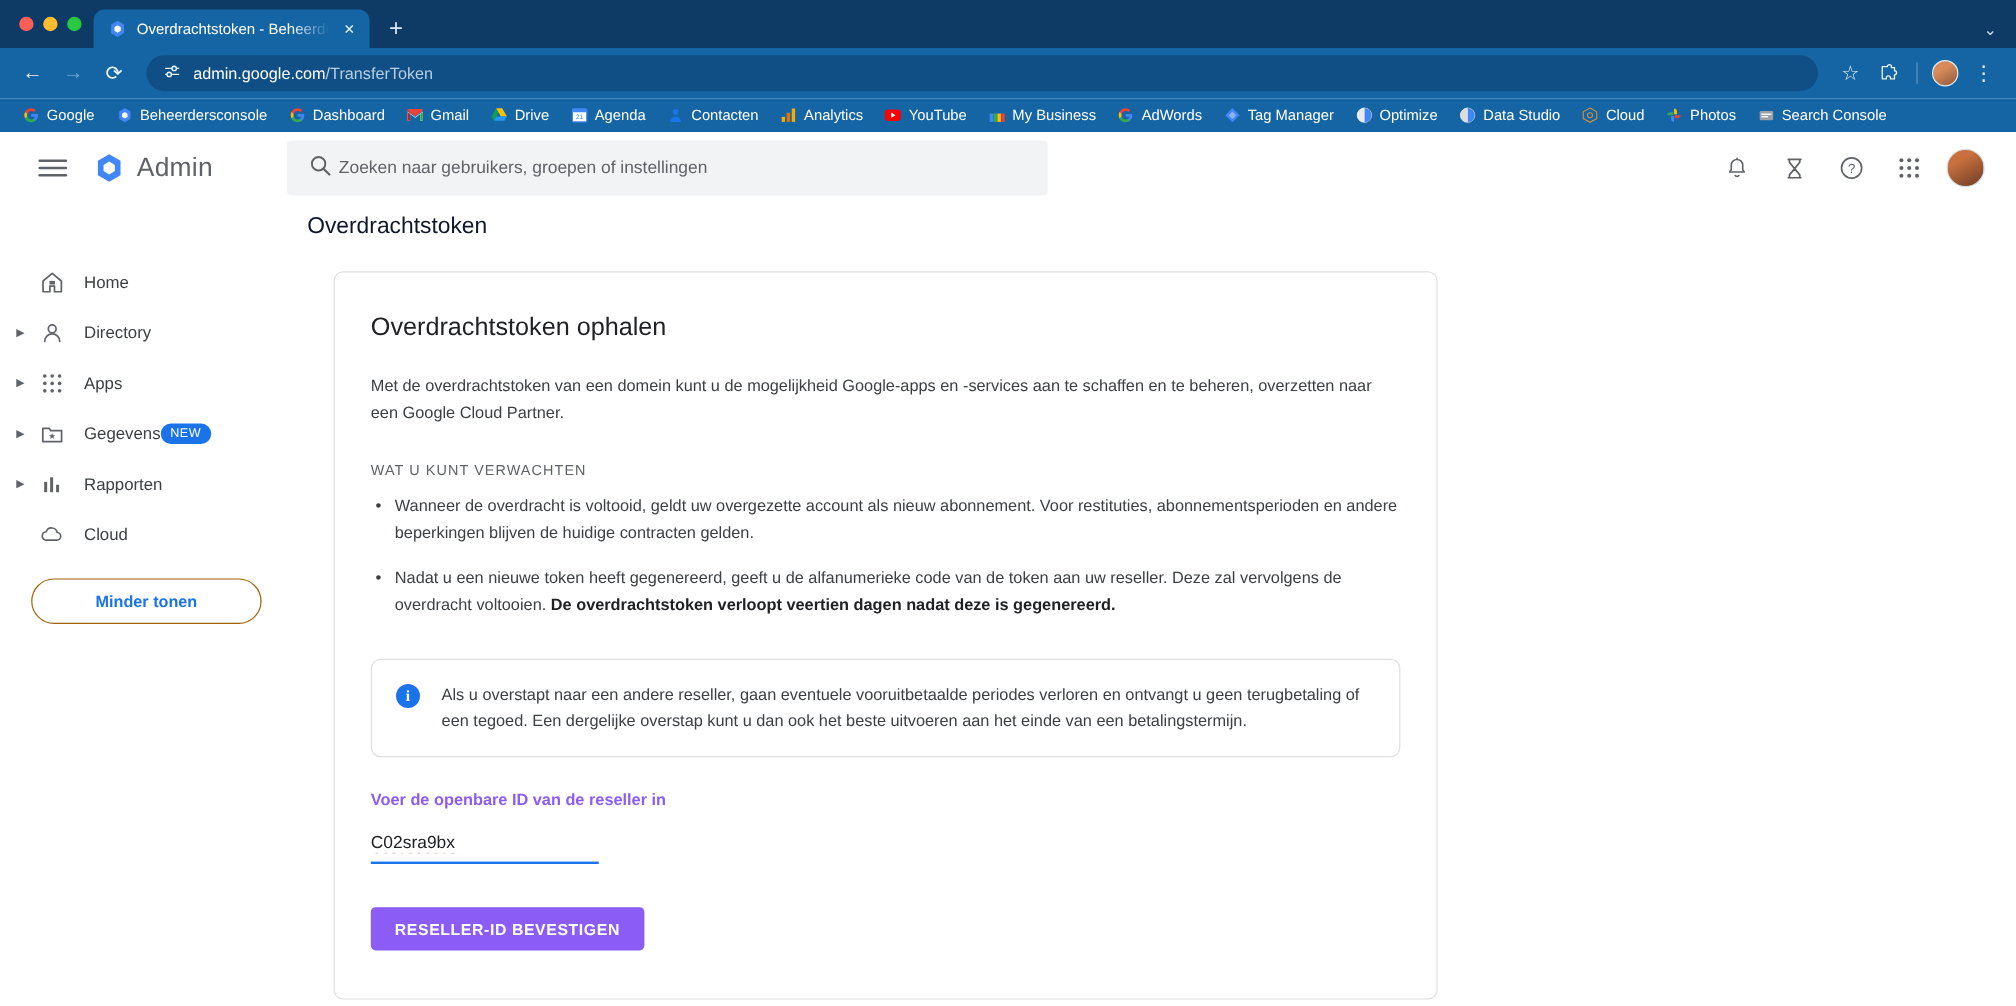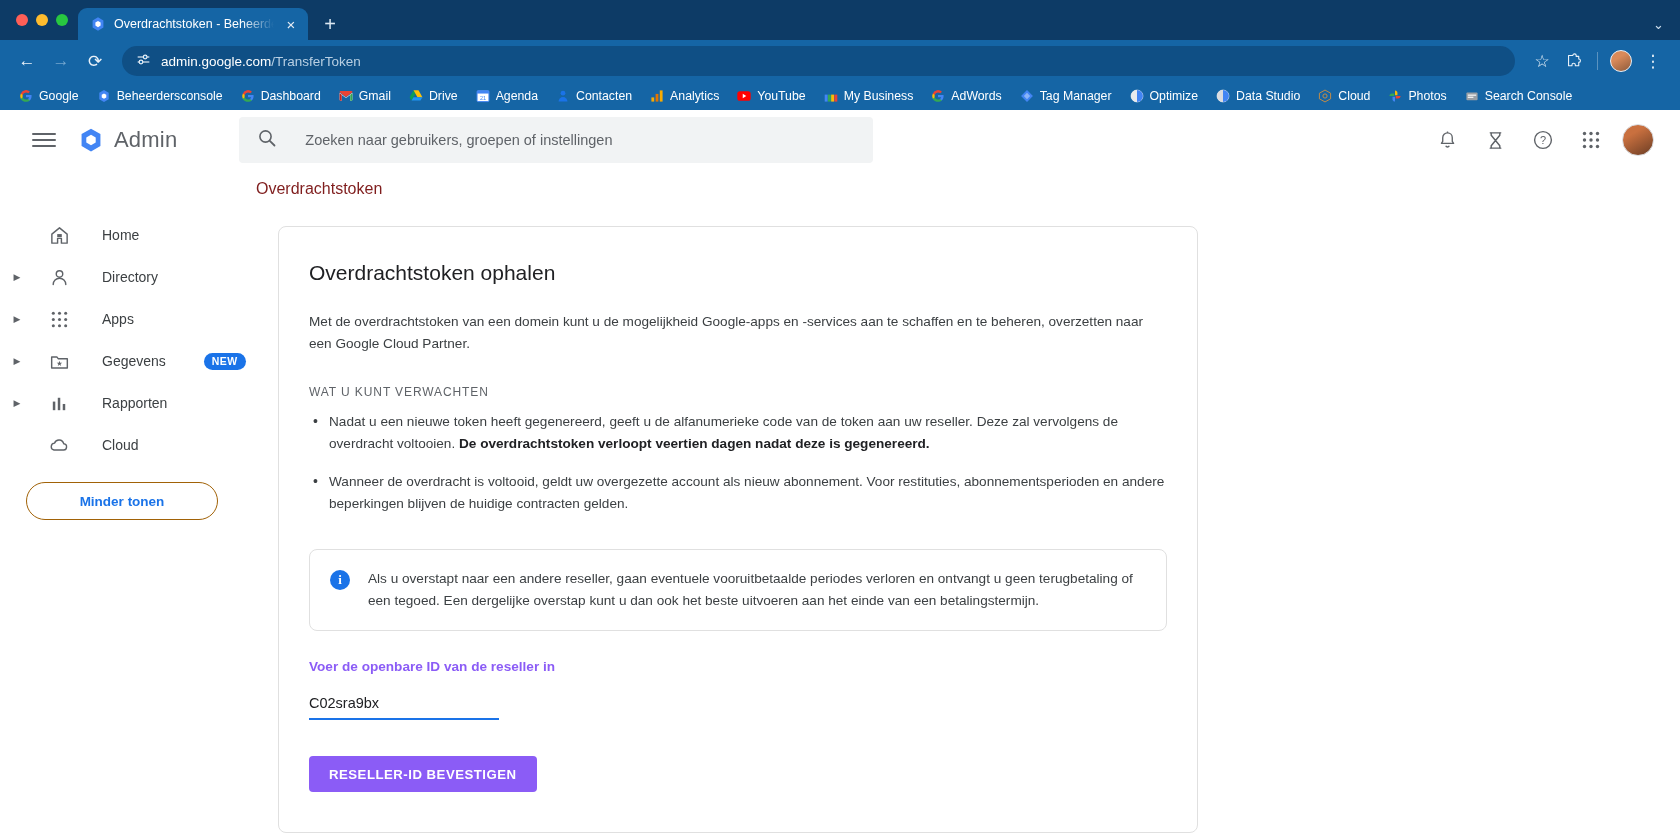--- a/index.html
+++ b/index.html
@@ -75,51 +75,51 @@
   .page { flex: 1; background: #fff; display: flex; flex-direction: column; overflow: hidden; }
 
   .admin-header { height: 60px; display: flex; align-items: center; padding: 0 20px; flex: 0 0 60px; }
   .hamburger { width: 40px; height: 40px; display: flex; flex-direction: column;
     justify-content: center; gap: 4px; padding: 0 8px; margin-left: 4px; }
   .hamburger span { display: block; height: 2px; background: #5f6368; border-radius: 2px; }
   .brand { display: flex; align-items: center; gap: 10px; margin-left: 14px; }
   .brand-text { font-size: 22px; color: #5f6368; letter-spacing: .2px; }
   .search-wrap {
     margin-left: 62px; width: 634px; height: 46px; background: #f1f3f4;
-    border-radius: 4px; display: flex; align-items: center; gap: 28px; padding: 0 18px;
+    border-radius: 4px; display: flex; align-items: center; gap: 5px; padding: 0 18px;
   }
   .search-input {
     border: 0; background: transparent; outline: none; flex: 1;
     font-family: "Liberation Sans", sans-serif; font-size: 14.5px; color: #3c4043;
   }
   .search-input::placeholder { color: #5f6368; }
   .hdr-right { margin-left: auto; display: flex; align-items: center; gap: 14px; padding-right: 6px; }
   .hdr-ico { width: 34px; height: 34px; display: flex; align-items: center; justify-content: center; color: #5f6368; }
   .user-avatar { width: 32px; height: 32px; border-radius: 50%;
     background: linear-gradient(150deg,#c9703f 30%,#6b3d24); border: 1px solid #dadce0; }
 
   .subheader { height: 38px; display: flex; align-items: center; padding-left: 256px; flex: 0 0 38px; }
-  .subheader-title { font-size: 16px; color: #7f1d1d; }
+  .subheader-title { font-size: 19px; color: #0f172a; }
 
   .body-row { flex: 1; display: flex; overflow: hidden; }
 
   
   .sidebar { width: 236px; flex: 0 0 236px; padding-top: 6px; }
   .nav-item {
-    height: 42px; display: flex; align-items: center; gap: 16px;
+    height: 42px; display: flex; align-items: center; gap: 0;
     color: #3c4043; font-size: 14px; position: relative; padding-left: 8px;
   }
   .nav-arrow { width: 18px; flex: 0 0 18px; display: flex; align-items: center;
     justify-content: center; color: #5f6368; font-size: 9px; }
   .nav-icon { width: 34px; flex: 0 0 34px; display: flex; align-items: center;
     justify-content: center; color: #5f6368; }
   .nav-label { padding-left: 10px; white-space: nowrap; }
   .badge-new {
-    margin-left: 22px; background: #1a73e8; color: #fff; font-size: 10.5px;
-    font-weight: bold; border-radius: 9px; padding: 2.5px 8px; letter-spacing: .4px;
+    margin-left: 0; background: #1a73e8; color: #fff; font-size: 10.5px;
+    font-weight: normal; border-radius: 9px; padding: 2.5px 8px; letter-spacing: .4px;
   }
   .show-less {
     margin: 16px 0 0 26px; width: 192px; height: 38px; border: 1px solid #a16207;
     border-radius: 19px; display: flex; align-items: center; justify-content: center;
     color: #1a73e8; font-size: 13.5px; font-weight: bold; background: #fff;
   }
 
   
   .content { flex: 1; overflow: hidden; padding-top: 18px; }
   .card {
@@ -540,24 +540,24 @@
         <div class="card">
 
           <div class="card-title">Overdrachtstoken ophalen</div>
 
           <div class="para">Met de overdrachtstoken van een domein kunt u de mogelijkheid Google-apps en -services aan te schaffen en te beheren, overzetten naar een Google Cloud Partner.</div>
 
           <div class="section-label">WAT U KUNT VERWACHTEN</div>
 
           <ul class="bullets">
             <li>
-              <span>Nadat u een nieuwe token heeft gegenereerd, geeft u de alfanumerieke code van de token aan uw reseller. Deze zal vervolgens de overdracht voltooien. </span><span class="b-strong">De overdrachtstoken verloopt veertien dagen nadat deze is gegenereerd.</span>
+              <span>Wanneer de overdracht is voltooid, geldt uw overgezette account als nieuw abonnement. Voor restituties, abonnementsperioden en andere beperkingen blijven de huidige contracten gelden.</span>
             </li>
             <li>
-              <span>Wanneer de overdracht is voltooid, geldt uw overgezette account als nieuw abonnement. Voor restituties, abonnementsperioden en andere beperkingen blijven de huidige contracten gelden.</span>
+              <span>Nadat u een nieuwe token heeft gegenereerd, geeft u de alfanumerieke code van de token aan uw reseller. Deze zal vervolgens de overdracht voltooien. </span><span class="b-strong">De overdrachtstoken verloopt veertien dagen nadat deze is gegenereerd.</span>
             </li>
           </ul>
 
           <div class="infobox">
             <div class="info-icon">i</div>
             <div class="info-text">Als u overstapt naar een andere reseller, gaan eventuele vooruitbetaalde periodes verloren en ontvangt u geen terugbetaling of een tegoed. Een dergelijke overstap kunt u dan ook het beste uitvoeren aan het einde van een betalingstermijn.</div>
           </div>
 
           <div class="field-label">Voer de openbare ID van de reseller in</div>
 

